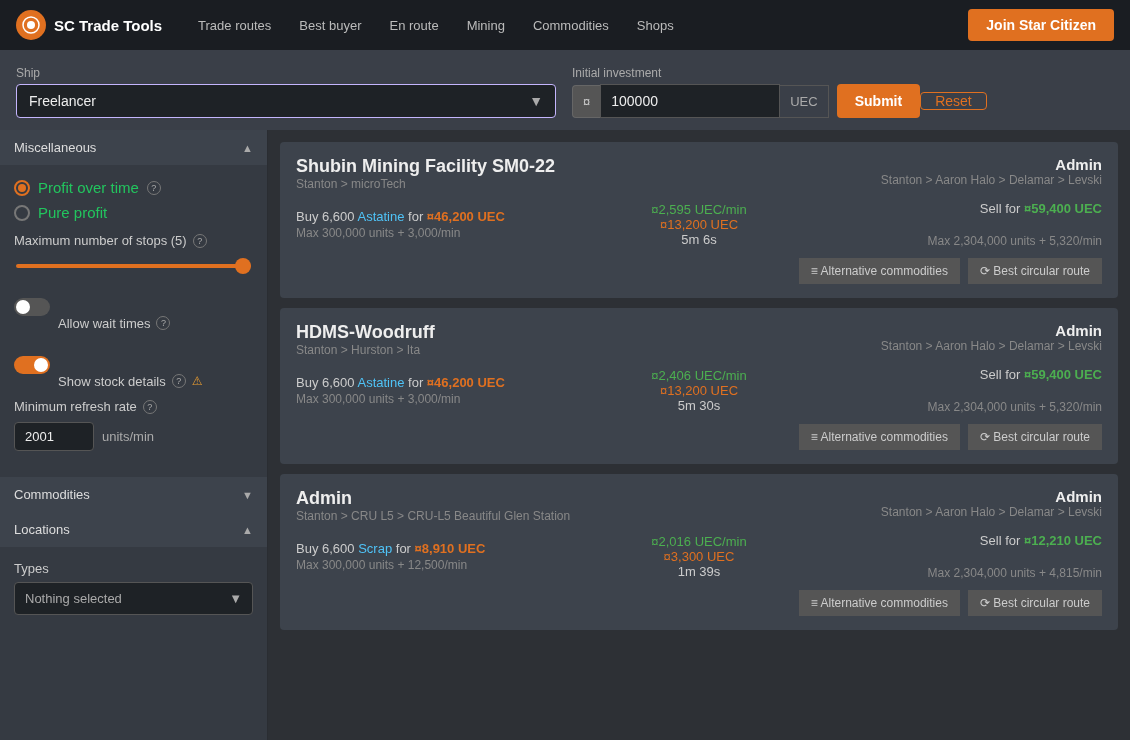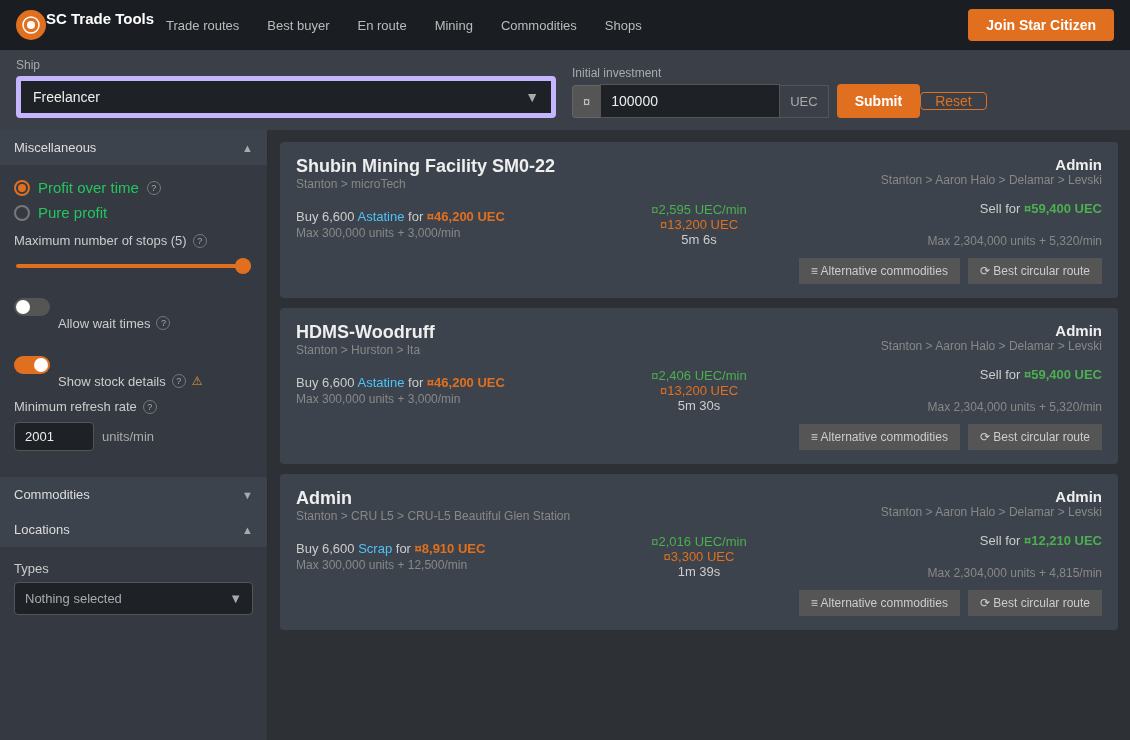--- a/index.html
+++ b/index.html
@@ -1,31 +1,31 @@
 <!DOCTYPE html>
 <html><head>
   <meta charset="utf-8">
   <style>
     * { box-sizing: border-box; margin: 0; padding: 0; }
     body { font-family: 'Segoe UI', Arial, sans-serif; background: #2d3035; color: #ccc; font-size: 13px; width: 1130px; height: 740px; overflow: hidden; }
 
     
     .header { background: #1a1d22; display: flex; align-items: center; padding: 0 16px; height: 50px; }
-    .logo { display: flex; align-items: flex-start; }
+    .logo { display: flex; align-items: center; gap: 8px; margin-right: 24px; }
     .logo-icon { width: 30px; height: 30px; background: #e07020; border-radius: 50%; display: flex; align-items: center; justify-content: center; color: white; font-weight: bold; font-size: 12px; }
     .logo-text { color: white; font-size: 15px; font-weight: 600; }
     .nav { display: flex; gap: 4px; flex: 1; }
     .nav-item { color: #bbb; padding: 6px 12px; cursor: pointer; border-radius: 3px; font-size: 13px; }
     .join-btn { background: #e07020; color: white; border: none; padding: 8px 18px; border-radius: 4px; cursor: pointer; font-size: 14px; font-weight: 600; }
 
     
     .controls { background: #3a3f48; padding: 12px 16px; display: flex; align-items: flex-end; gap: 16px; height: 80px; }
     .control-group { display: flex; flex-direction: column; gap: 4px; }
     .control-label { color: #aaa; font-size: 12px; }
-    .ship-select { background: #1e2226; color: #eee; border: 5px solid #c4b5fd; padding: 8px 12px; border-radius: 4px; width: 540px; font-size: 14px; cursor: pointer; display: flex; align-items: center; justify-content: space-between; }
+    .ship-select { background: #1e2226; color: #eee; border: 1px solid #c4b5fd; padding: 8px 12px; border-radius: 4px; width: 540px; font-size: 14px; cursor: pointer; display: flex; align-items: center; justify-content: space-between; }
     .ship-select-arrow { color: #aaa; }
     .investment-prefix { background: #555; color: #ccc; padding: 8px 10px; border-radius: 4px 0 0 4px; font-size: 13px; border: 1px solid #666; border-right: none; }
     .investment-input { background: #1e2226; color: #eee; border: 1px solid #555; padding: 8px 10px; font-size: 14px; width: 180px; outline: none; }
     .investment-unit { background: #3a3f48; color: #aaa; padding: 8px 10px; border: 1px solid #555; border-left: none; font-size: 13px; }
     .submit-btn { background: #e07020; color: white; border: none; padding: 9px 18px; border-radius: 4px; cursor: pointer; font-size: 14px; font-weight: 600; margin-left: 8px; }
     .reset-btn { background: transparent; color: #e07020; border: 1px solid #e07020; padding: 0 14px; border-radius: 4px; cursor: pointer; font-size: 14px; }
 
     
     .main { display: flex; height: calc(740px - 130px); }
 

